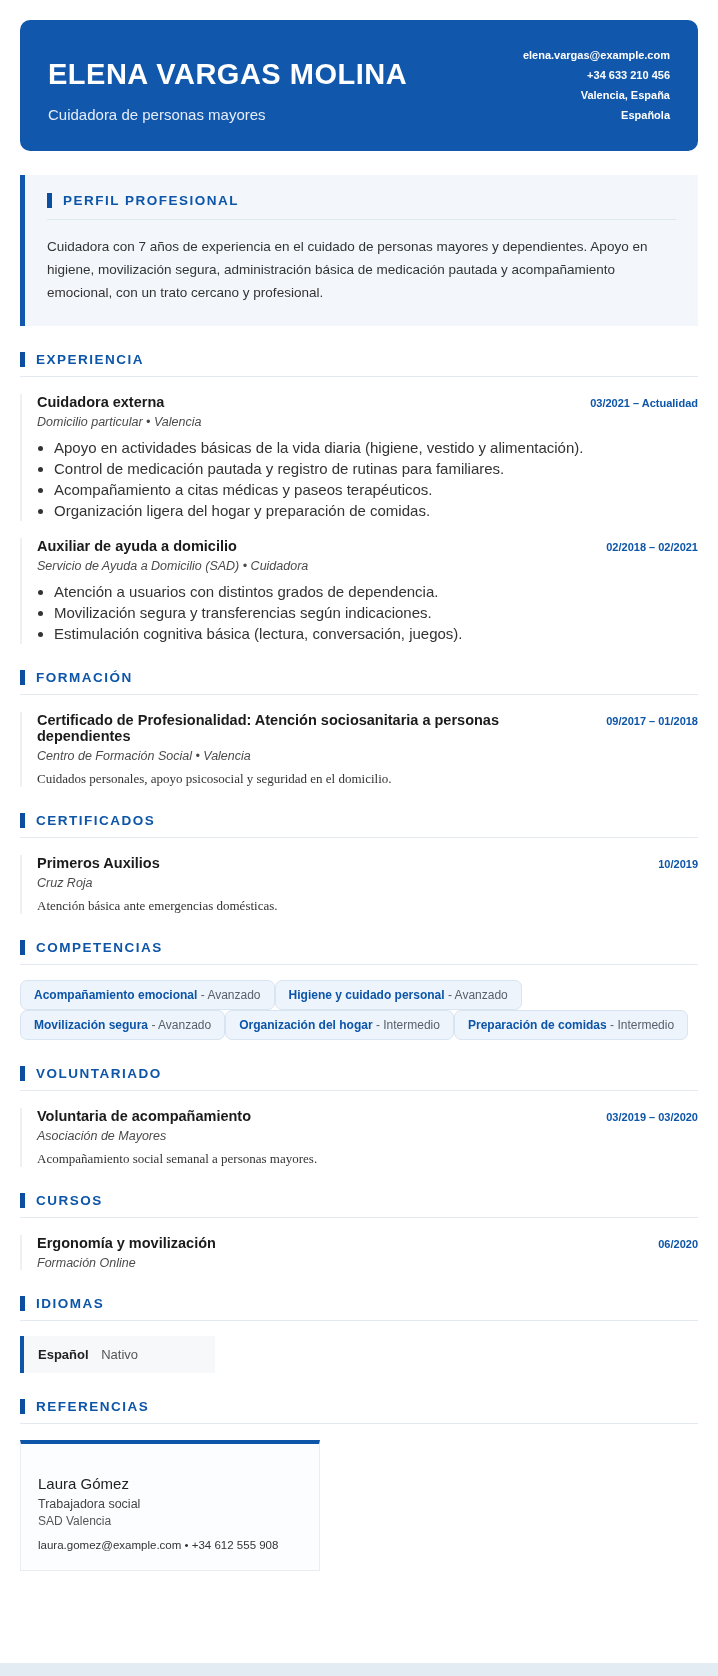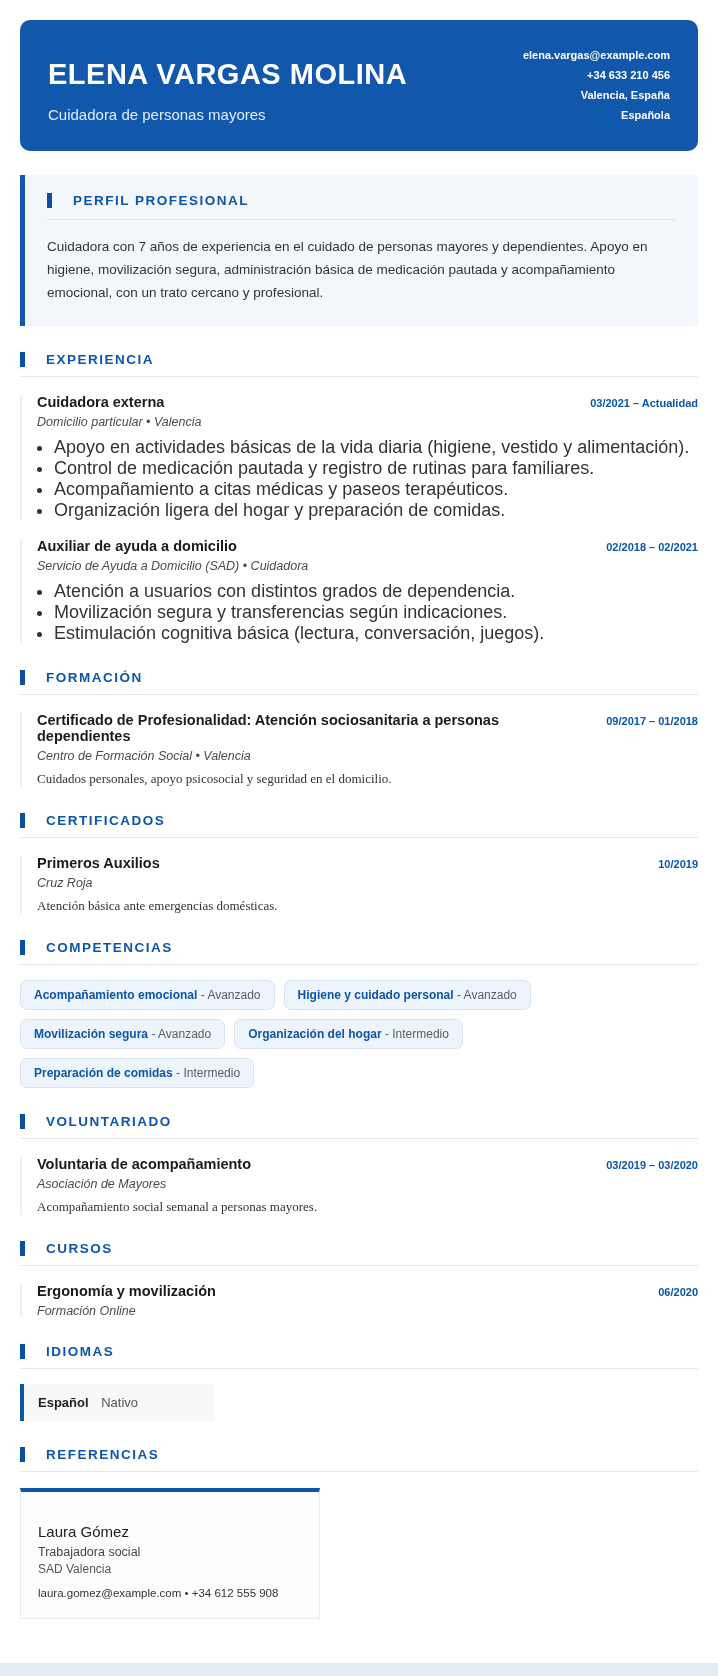--- a/index.html
+++ b/index.html
@@ -41,21 +41,21 @@
     font-size: 11px;
     font-weight: bold;
     color: #ffffff;
     line-height: 20px;
     padding-top: 3px;
     white-space: nowrap;
   }
 
   
   .section { margin-top: 26px; }
-  .section-heading { display: flex; align-items: center; gap: 21px; }
+  .section-heading { display: flex; align-items: center; gap: 11px; }
   .heading-bar { width: 5px; height: 15px; background: #0c4fa0; flex: 0 0 auto; }
   .heading-text {
     color: #0c55a8;
     font-weight: bold;
     font-size: 13.5px;
     letter-spacing: 1.5px;
   }
   .section-divider { border-top: 1px solid #e4e9ef; margin-top: 9px; }
 
   
@@ -71,25 +71,25 @@
   
   .entry { border-left: 2px solid #eef1f4; padding-left: 15px; margin-top: 17px; }
   .entry-head { display: flex; justify-content: space-between; align-items: baseline; }
   .entry-title { font-size: 14.5px; font-weight: bold; color: #1b1b1b; }
   .entry-date {
     font-size: 11px; font-weight: bold; color: #0c55a8;
     white-space: nowrap; margin-left: 14px; flex: 0 0 auto;
   }
   .entry-subtitle { margin-top: 5px; font-size: 12.5px; font-style: italic; color: #4b4b4b; }
   .entry-bullets { margin: 8px 0 0; padding-left: 17px; list-style: disc; }
-  .entry-bullets li { font-size: 18px; line-height: 21px; color: #333; }
+  .entry-bullets li { font-size: 15px; line-height: 21px; color: #333; }
   .entry-desc { margin-top: 8px; font-size: 13px; color: #333; font-family: Liberation Serif, serif; }
 
   
-  .chips { display: flex; flex-wrap: wrap; gap: 9px; margin-top: 15px; }
+  .chips { display: flex; flex-wrap: wrap; margin-top: 15px; }
   .chip {
     background: #eef4fb;
     border: 1px solid #d9e4f1;
     border-radius: 7px;
     padding: 7px 13px;
     font-size: 12px;
     white-space: nowrap;
   }
   .chip-name { font-weight: bold; color: #0c55a8; }
   .chip-sep, .chip-level { color: #57606b; }

